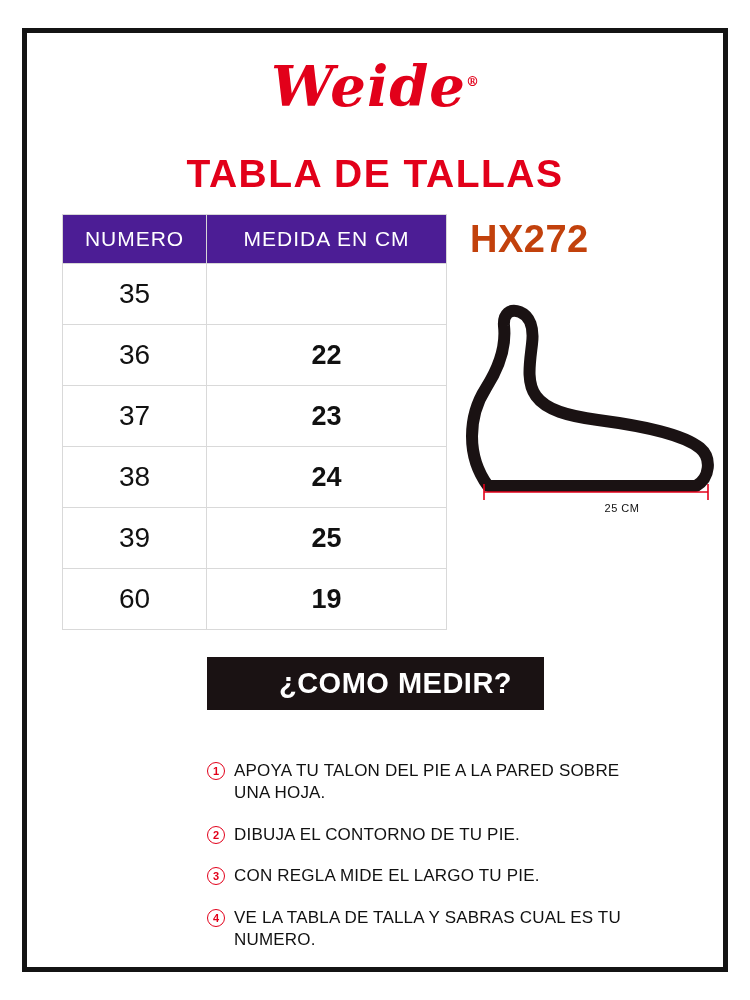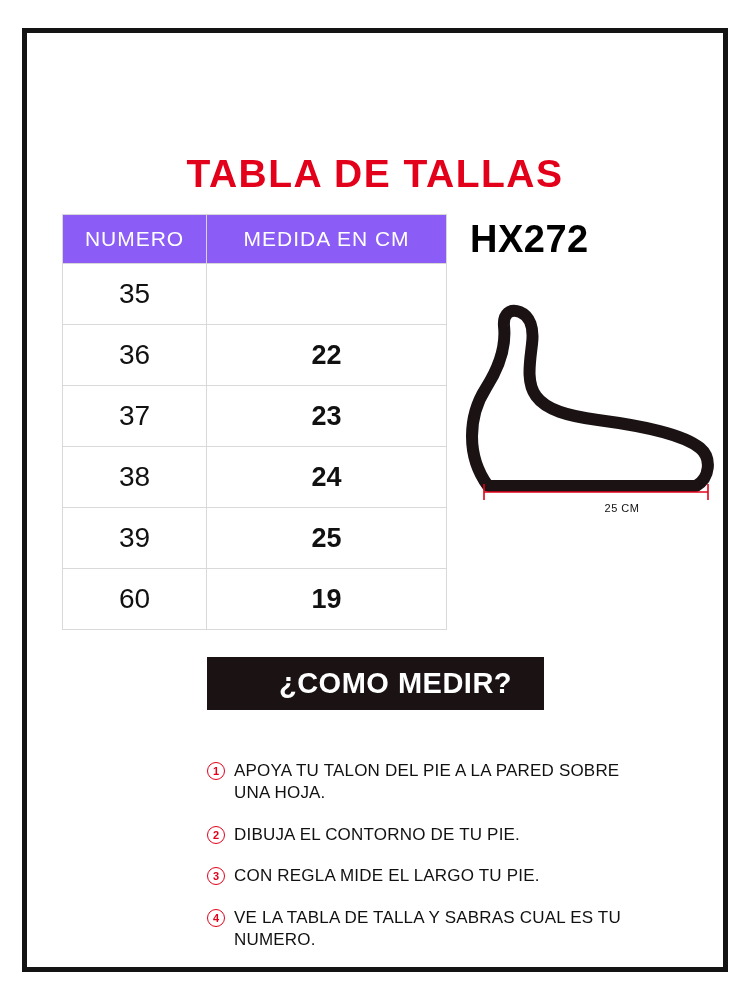--- a/index.html
+++ b/index.html
@@ -67,21 +67,21 @@
 
   
   .size-table {
     position: absolute;
     left: 62px;
     top: 214px;
     width: 385px;
     border-collapse: collapse;
   }
   .size-table th {
-    background: #8b5cf6;
+    background: #4c1d95;
     color: #ffffff;
     font-weight: normal;
     font-size: 21px;
     letter-spacing: 1px;
     padding: 12px 0;
     text-align: center;
     border: 1px solid #d7d7d7;
   }
   .size-table td {
     border: 1px solid #d9d9d9;
@@ -99,21 +99,21 @@
     font-weight: bold;
   }
 
   
   .model-code {
     position: absolute;
     left: 470px;
     top: 218px;
     font-size: 38px;
     font-weight: bold;
-    color: #000000;
+    color: #c2410c;
     letter-spacing: 0.5px;
   }
 
   
   .foot-wrap {
     position: absolute;
     left: 448px;
     top: 296px;
     width: 280px;
     height: 240px;
@@ -182,20 +182,23 @@
     letter-spacing: 0.2px;
   }
 </style>
 </head>
 <body>
 
 <div id="page">
 
   <div class="frame"></div>
 
+  <div class="brand">
+    <span>Weide</span><span class="reg">®</span>
+  </div>
 
   <div class="main-title">TABLA DE TALLAS</div>
 
   <div class="model-code">HX272</div>
 
   <table class="size-table">
     <thead>
       <tr>
         <th>NUMERO</th>
         <th>MEDIDA EN CM</th>

